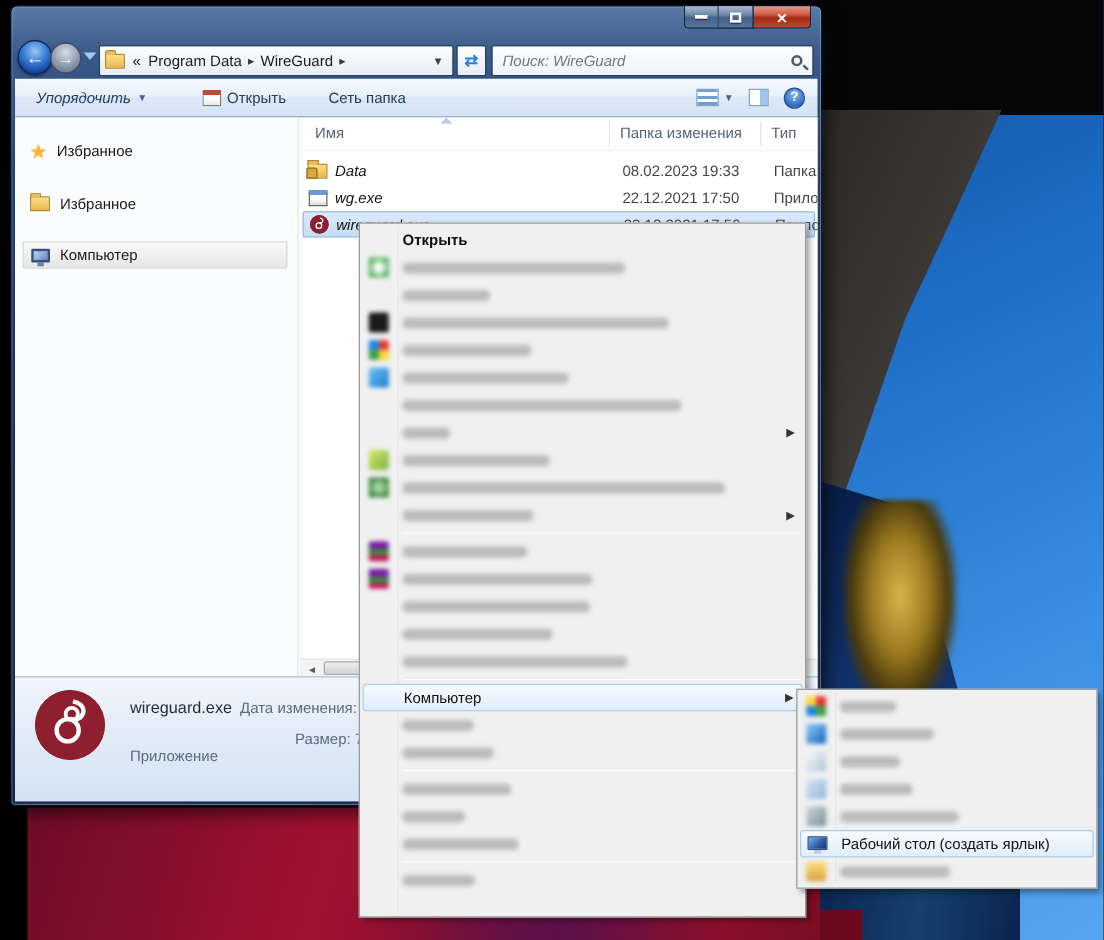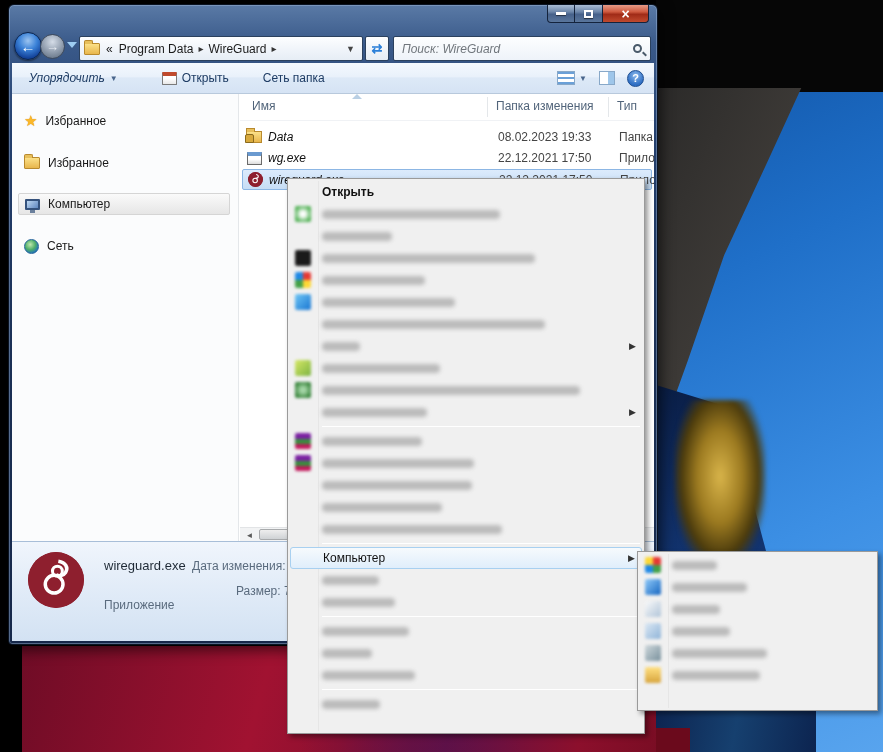--- a/index.html
+++ b/index.html
@@ -254,24 +254,20 @@
         <span>Избранное</span>
       </div>
       <div class="sb-item" style="top:58px;">
         <span class="ic-folder"></span>
         <span>Избранное</span>
       </div>
       <div class="sb-item sel" style="top:99px;">
         <span class="ic-pc"></span>
         <span>Компьютер</span>
       </div>
-      <div class="sb-item" style="top:141px;">
-        <span class="ic-globe"></span>
-        <span>Сеть</span>
-      </div>
     </div>
 
     <div class="filelist">
       <div class="sort-arrow"></div>
       <div class="col-head" style="left:12px;">Имя</div>
       <div class="col-head" style="left:256px;">Папка изменения</div>
       <div class="col-head" style="left:377px;">Тип</div>
       <div class="col-line" style="left:247px;"></div>
       <div class="col-line" style="left:368px;"></div>
       <div class="head-rule"></div>
@@ -427,17 +423,21 @@
       <span class="blurbar" style="width:48px;"></span>
     </div>
   <div class="mi">
       <span class="micon mic-faint"></span>
       <span class="blurbar" style="width:58px;"></span>
     </div>
   <div class="mi">
       <span class="micon mic-gray"></span>
       <span class="blurbar" style="width:95px;"></span>
     </div>
+  <div class="mi hl">
+      <span class="ic-mon"></span>
+      <span class="mtext">Рабочий стол (создать ярлык)</span>
+    </div>
   <div class="mi">
       <span class="micon mic-ydoc"></span>
       <span class="blurbar" style="width:88px;"></span>
     </div>
 </div>
 
 </body></html>

